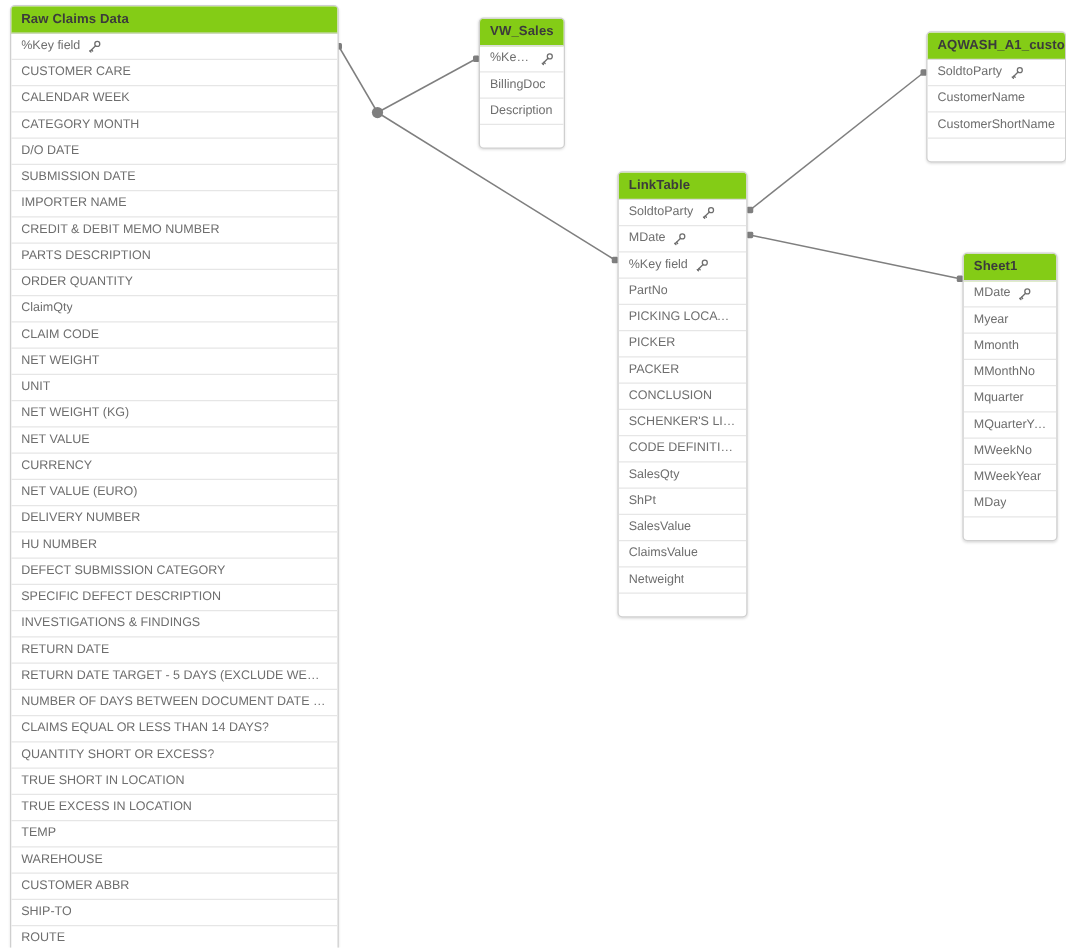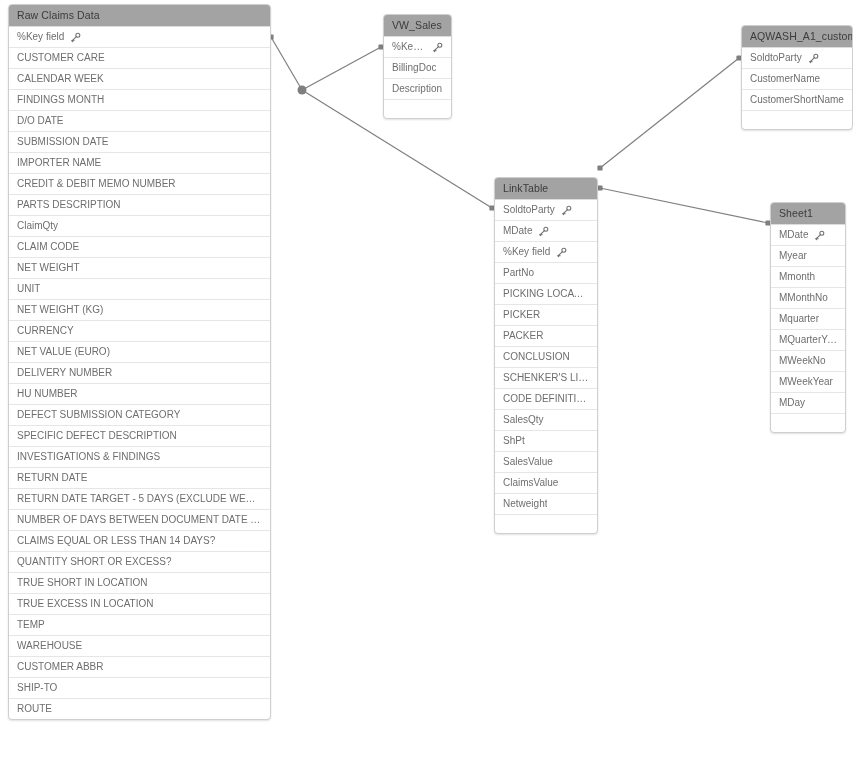--- a/index.html
+++ b/index.html
@@ -36,24 +36,24 @@
     position: absolute;
     background: #ffffff;
     border: 1px solid #cfcfcf;
     border-radius: 4px;
     box-shadow: 0 1px 2px rgba(0,0,0,0.12);
     box-sizing: border-box;
     overflow: hidden;
     z-index: 5;
   }
   .tbl-head {
-    background: #a3a3a3;
+    background: #84cc16;
     border-bottom: 1px solid #dcdcdc;
     font-size: 10.5px;
-    font-weight: normal;
+    font-weight: bold;
     color: #3b3b3b;
     letter-spacing: 0.1px;
     padding: 0 8px;
     height: 21px;
     line-height: 21px;
     white-space: nowrap;
     overflow: hidden;
   }
   .rows { display: block; }
   .row {
@@ -130,51 +130,57 @@
               </svg>
             </span>
           </div>
           <div class="row">
             <span class="fname">CUSTOMER CARE</span>
           </div>
           <div class="row">
             <span class="fname">CALENDAR WEEK</span>
           </div>
           <div class="row">
-            <span class="fname">FINDINGS MONTH</span>
+            <span class="fname">CATEGORY MONTH</span>
           </div>
           <div class="row">
             <span class="fname">D/O DATE</span>
           </div>
           <div class="row">
             <span class="fname">SUBMISSION DATE</span>
           </div>
           <div class="row">
             <span class="fname">IMPORTER NAME</span>
           </div>
           <div class="row">
             <span class="fname">CREDIT &amp; DEBIT MEMO NUMBER</span>
           </div>
           <div class="row">
             <span class="fname">PARTS DESCRIPTION</span>
           </div>
           <div class="row">
+            <span class="fname">ORDER QUANTITY</span>
+          </div>
+          <div class="row">
             <span class="fname">ClaimQty</span>
           </div>
           <div class="row">
             <span class="fname">CLAIM CODE</span>
           </div>
           <div class="row">
             <span class="fname">NET WEIGHT</span>
           </div>
           <div class="row">
             <span class="fname">UNIT</span>
           </div>
           <div class="row">
             <span class="fname">NET WEIGHT (KG)</span>
+          </div>
+          <div class="row">
+            <span class="fname">NET VALUE</span>
           </div>
           <div class="row">
             <span class="fname">CURRENCY</span>
           </div>
           <div class="row">
             <span class="fname">NET VALUE (EURO)</span>
           </div>
           <div class="row">
             <span class="fname">DELIVERY NUMBER</span>
           </div>
@@ -271,21 +277,21 @@
           </div>
           <div class="row">
             <span class="fname">CustomerName</span>
           </div>
           <div class="row">
             <span class="fname">CustomerShortName</span>
           </div>
           <div class="row row-empty"></div>
         </div>
       </div>
-      <div class="tbl" style="left: 494px; top: 137px; width: 104px; margin-top: 40px;">
+      <div class="tbl" style="left: 494px; top: 137px; width: 104px;">
         <div class="tbl-head">LinkTable</div>
         <div class="rows">
           <div class="row">
             <span class="fname">SoldtoParty</span>
             <span class="keyicon">
               <svg viewBox="0 0 16 16" width="11" height="11" aria-hidden="true">
                 <g fill="#6e6e6e">
                   <circle cx="11.4" cy="4.6" r="2.9" fill="none" stroke="#6e6e6e" stroke-width="1.5"></circle>
                   <path d="M9.4 6.6 L3.0 13.0" stroke="#6e6e6e" stroke-width="1.5" stroke-linecap="round" fill="none"></path>
                   <path d="M4.6 11.4 L6.0 12.8" stroke="#6e6e6e" stroke-width="1.5" stroke-linecap="round" fill="none"></path>

